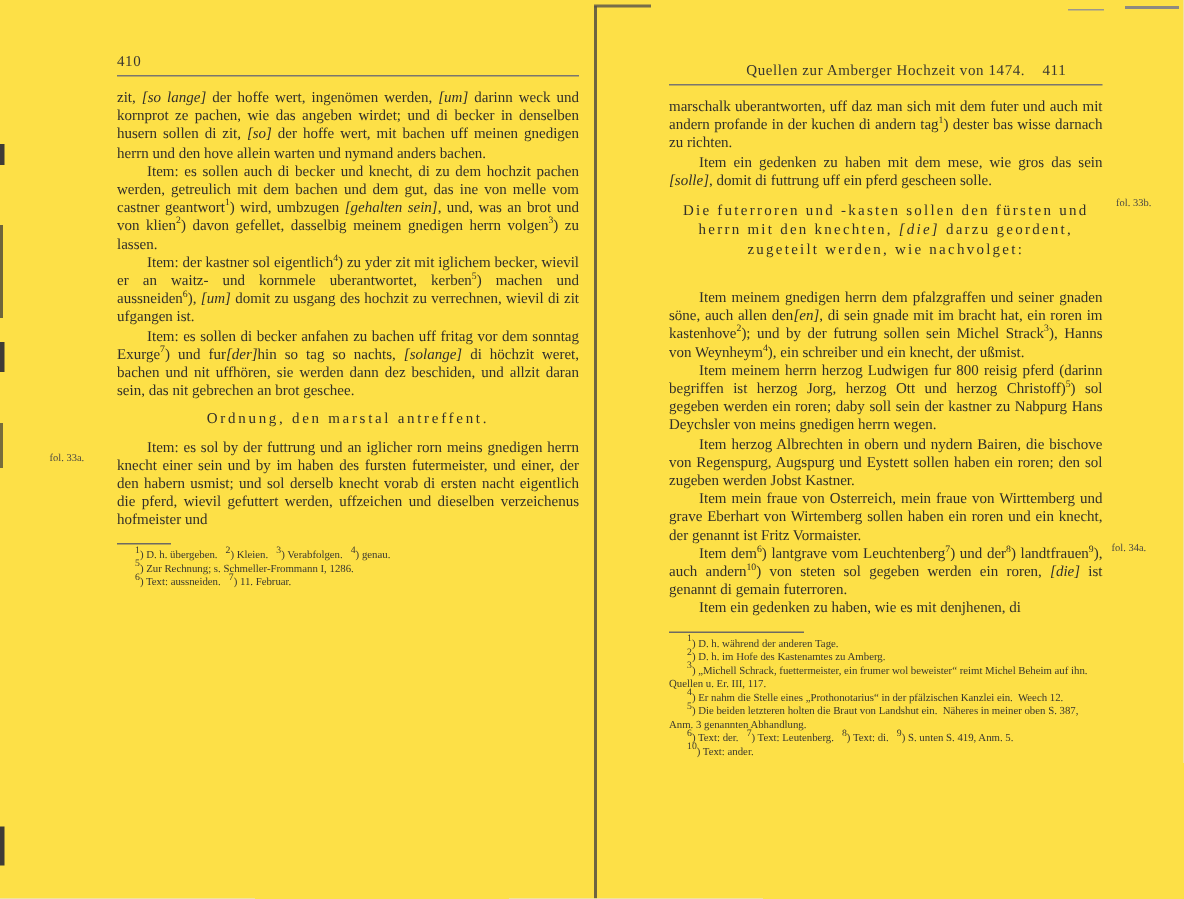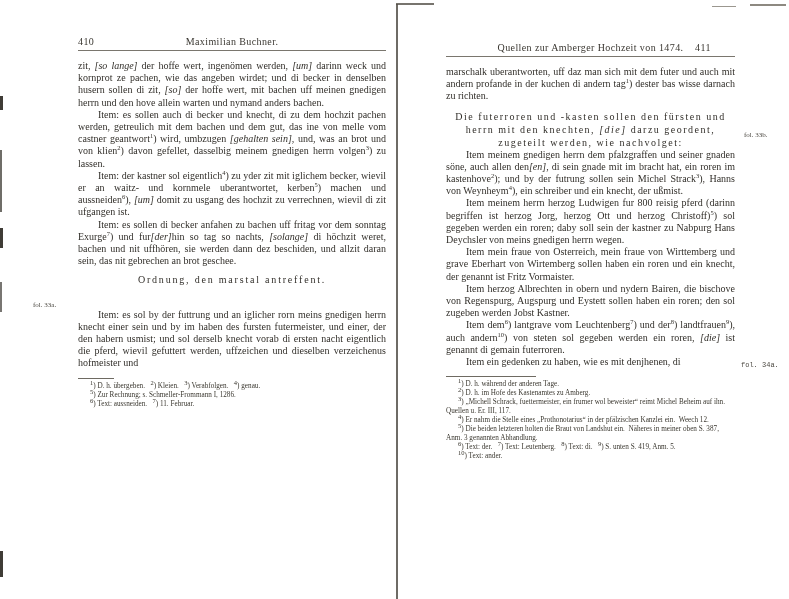--- a/index.html
+++ b/index.html
@@ -1,19 +1,19 @@
 <!DOCTYPE html>
 <html><head>
 <meta charset="utf-8">
 <title>Book scan</title>
 <style>
   html,body{margin:0;padding:0;background:#e8e6e1;}
   .scan{
     position:relative;width:789px;height:599px;margin:0;
-    background:#ffffff;
+    background:#fde047;
     overflow:hidden;
     font-family:"Liberation Serif","DejaVu Serif",serif;
     color:#322f2a;
   }
   
   .gutter{position:absolute;left:396px;top:4px;width:2px;height:595px;background:#4a463f;opacity:.8;}
   .tick-top{position:absolute;left:396px;top:3px;width:38px;height:2px;background:#55514a;opacity:.8;}
   .dash-a{position:absolute;left:712px;top:6px;width:24px;height:1px;background:#9b978f;}
   .dash-b{position:absolute;left:750px;top:4px;width:36px;height:2px;background:#8d8981;}
   .blob{position:absolute;left:0;background:#3f3c36;}
@@ -30,58 +30,57 @@
   .pghead .num{width:40px;}
   .pghead .num.right{text-align:left;}
   .pghead .title{flex:1;text-align:center;}
   .headrule{border-bottom:1px solid #7a766e;margin-top:3px;}
   .pgbody{margin-top:9px;text-align:justify;font-size:10px;line-height:12.2px;}
   .pgbody p{margin:0;}
   .pgbody p.item{text-indent:20px;}
   .pgbody p.cont{text-indent:0;}
   .pgbody p.heading{
     text-indent:0;text-align:center;letter-spacing:1.8px;
-    margin:7px 0 22px 0;font-size:10px;
+    margin:7px 0 6px 0;font-size:10px;
   }
   .pgbody p.spaced{
     text-indent:0;text-align:center;letter-spacing:1.5px;
-    margin:7px 0 0 0;line-height:13px;
+    margin:7px 0 20px 0;line-height:13px;
   }
   .pgbody em{}
   sup{font-size:6.5px;line-height:0;vertical-align:super;}
   .fnrule{border-bottom:1px solid #6e6a62;margin-top:8px;}
   .page-left .fnrule{width:36px;}
   .page-right .fnrule{width:90px;}
   .footnotes{margin-top:3px;font-size:7.2px;line-height:9px;text-align:left;color:#3a372f;}
   .footnotes p{margin:0;text-indent:12px;}
   
   .fol{position:absolute;font-size:7px;color:#4c4942;white-space:nowrap;}
   .fol-33a{left:33px;top:301px;}
   .fol-33b{left:744px;top:131px;}
-  .fol-34a{left:741px;top:361px;font-family:Liberation Mono, monospace;}
+  .fol-34a{left:741px;top:361px;}
 </style>
 </head>
 <body>
 
 <div class="scan">
 
   <div class="gutter"></div>
   <div class="tick-top"></div>
   <div class="dash-a"></div>
   <div class="dash-b"></div>
   <div class="blob blob1"></div>
   <div class="blob blob2"></div>
   <div class="blob blob3"></div>
   <div class="blob blob4"></div>
   <div class="blob blob5"></div>
 
   <div class="page page-left">
     <div class="pghead">
       <span class="num">410</span>
-      <span class="title">Maximilian Buchner.</span>
       <span class="num"></span>
     </div>
     <div class="headrule"></div>
     <div class="pgbody">
         <p class="cont">zit, <em>[so lange]</em> der hoffe wert, ingenömen werden, <em>[um]</em> darinn weck und kornprot ze pachen, wie das angeben wirdet; und di becker in denselben husern sollen di zit, <em>[so]</em> der hoffe wert, mit bachen uff meinen gnedigen herrn und den hove allein warten und nymand anders bachen.</p>
         <p class="item">Item: es sollen auch di becker und knecht, di zu dem hochzit pachen werden, getreulich mit dem bachen und dem gut, das ine von melle vom castner geantwort<sup>1</sup>) wird, umbzugen <em>[gehalten sein]</em>, und, was an brot und von klien<sup>2</sup>) davon gefellet, dasselbig meinem gnedigen herrn volgen<sup>3</sup>) zu lassen.</p>
         <p class="item">Item: der kastner sol eigentlich<sup>4</sup>) zu yder zit mit iglichem becker, wievil er an waitz- und kornmele uberantwortet, kerben<sup>5</sup>) machen und aussneiden<sup>6</sup>), <em>[um]</em> domit zu usgang des hochzit zu verrechnen, wievil di zit ufgangen ist.</p>
         <p class="item">Item: es sollen di becker anfahen zu bachen uff fritag vor dem sonntag Exurge<sup>7</sup>) und fur<em>[der]</em>hin so tag so nachts, <em>[solange]</em> di höchzit weret, bachen und nit uffhören, sie werden dann dez beschiden, und allzit daran sein, das nit gebrechen an brot geschee.</p>
         <p class="heading">Ordnung, den marstal antreffent.</p>
         <p class="item">Item: es sol by der futtrung und an iglicher rorn meins gnedigen herrn knecht einer sein und by im haben des fursten futermeister, und einer, der den habern usmist; und sol derselb knecht vorab di ersten nacht eigentlich die pferd, wievil gefuttert werden, uffzeichen und dieselben verzeichenus hofmeister und</p>
@@ -96,25 +95,26 @@
 
   <div class="page page-right">
     <div class="pghead">
       <span class="num"></span>
       <span class="title">Quellen zur Amberger Hochzeit von 1474.</span>
       <span class="num right">411</span>
     </div>
     <div class="headrule"></div>
     <div class="pgbody">
         <p class="cont">marschalk uberantworten, uff daz man sich mit dem futer und auch mit andern profande in der kuchen di andern tag<sup>1</sup>) dester bas wisse darnach zu richten.</p>
+        <p class="item">Item ein gedenken zu haben mit dem mese, wie gros das sein <em>[solle]</em>, domit di futtrung uff ein pferd gescheen solle.</p>
         <p class="spaced">Die futerroren und -kasten sollen den fürsten und herrn mit den knechten, <em>[die]</em> darzu geordent, zugeteilt werden, wie nachvolget:</p>
         <p class="item">Item meinem gnedigen herrn dem pfalzgraffen und seiner gnaden söne, auch allen den<em>[en]</em>, di sein gnade mit im bracht hat, ein roren im kastenhove<sup>2</sup>); und by der futrung sollen sein Michel Strack<sup>3</sup>), Hanns von Weynheym<sup>4</sup>), ein schreiber und ein knecht, der ußmist.</p>
         <p class="item">Item meinem herrn herzog Ludwigen fur 800 reisig pferd (darinn begriffen ist herzog Jorg, herzog Ott und herzog Christoff)<sup>5</sup>) sol gegeben werden ein roren; daby soll sein der kastner zu Nabpurg Hans Deychsler von meins gnedigen herrn wegen.</p>
+        <p class="item">Item herzog Albrechten in obern und nydern Bairen, die bischove von Regenspurg, Augspurg und Eystett sollen haben ein roren; den sol zugeben werden Jobst Kastner.</p>
         <p class="item">Item mein fraue von Osterreich, mein fraue von Wirttemberg und grave Eberhart von Wirtemberg sollen haben ein roren und ein knecht, der genannt ist Fritz Vormaister.</p>
-        <p class="item">Item herzog Albrechten in obern und nydern Bairen, die bischove von Regenspurg, Augspurg und Eystett sollen haben ein roren; den sol zugeben werden Jobst Kastner.</p>
         <p class="item">Item dem<sup>6</sup>) lantgrave vom Leuchtenberg<sup>7</sup>) und der<sup>8</sup>) landtfrauen<sup>9</sup>), auch andern<sup>10</sup>) von steten sol gegeben werden ein roren, <em>[die]</em> ist genannt di gemain futerroren.</p>
         <p class="item">Item ein gedenken zu haben, wie es mit denjhenen, di</p>
       </div>
     <div class="fnrule"></div>
     <div class="footnotes">
         <p><sup>1</sup>) D. h. während der anderen Tage.</p>
         <p><sup>2</sup>) D. h. im Hofe des Kastenamtes zu Amberg.</p>
         <p><sup>3</sup>) „Michell Schrack, fuettermeister, ein frumer wol beweister“ reimt Michel Beheim auf ihn.&nbsp; Quellen u. Er. III, 117.</p>
         <p><sup>4</sup>) Er nahm die Stelle eines „Prothonotarius“ in der pfälzischen Kanzlei ein.&nbsp; Weech 12.</p>
         <p><sup>5</sup>) Die beiden letzteren holten die Braut von Landshut ein.&nbsp; Näheres in meiner oben S. 387, Anm. 3 genannten Abhandlung.</p>

